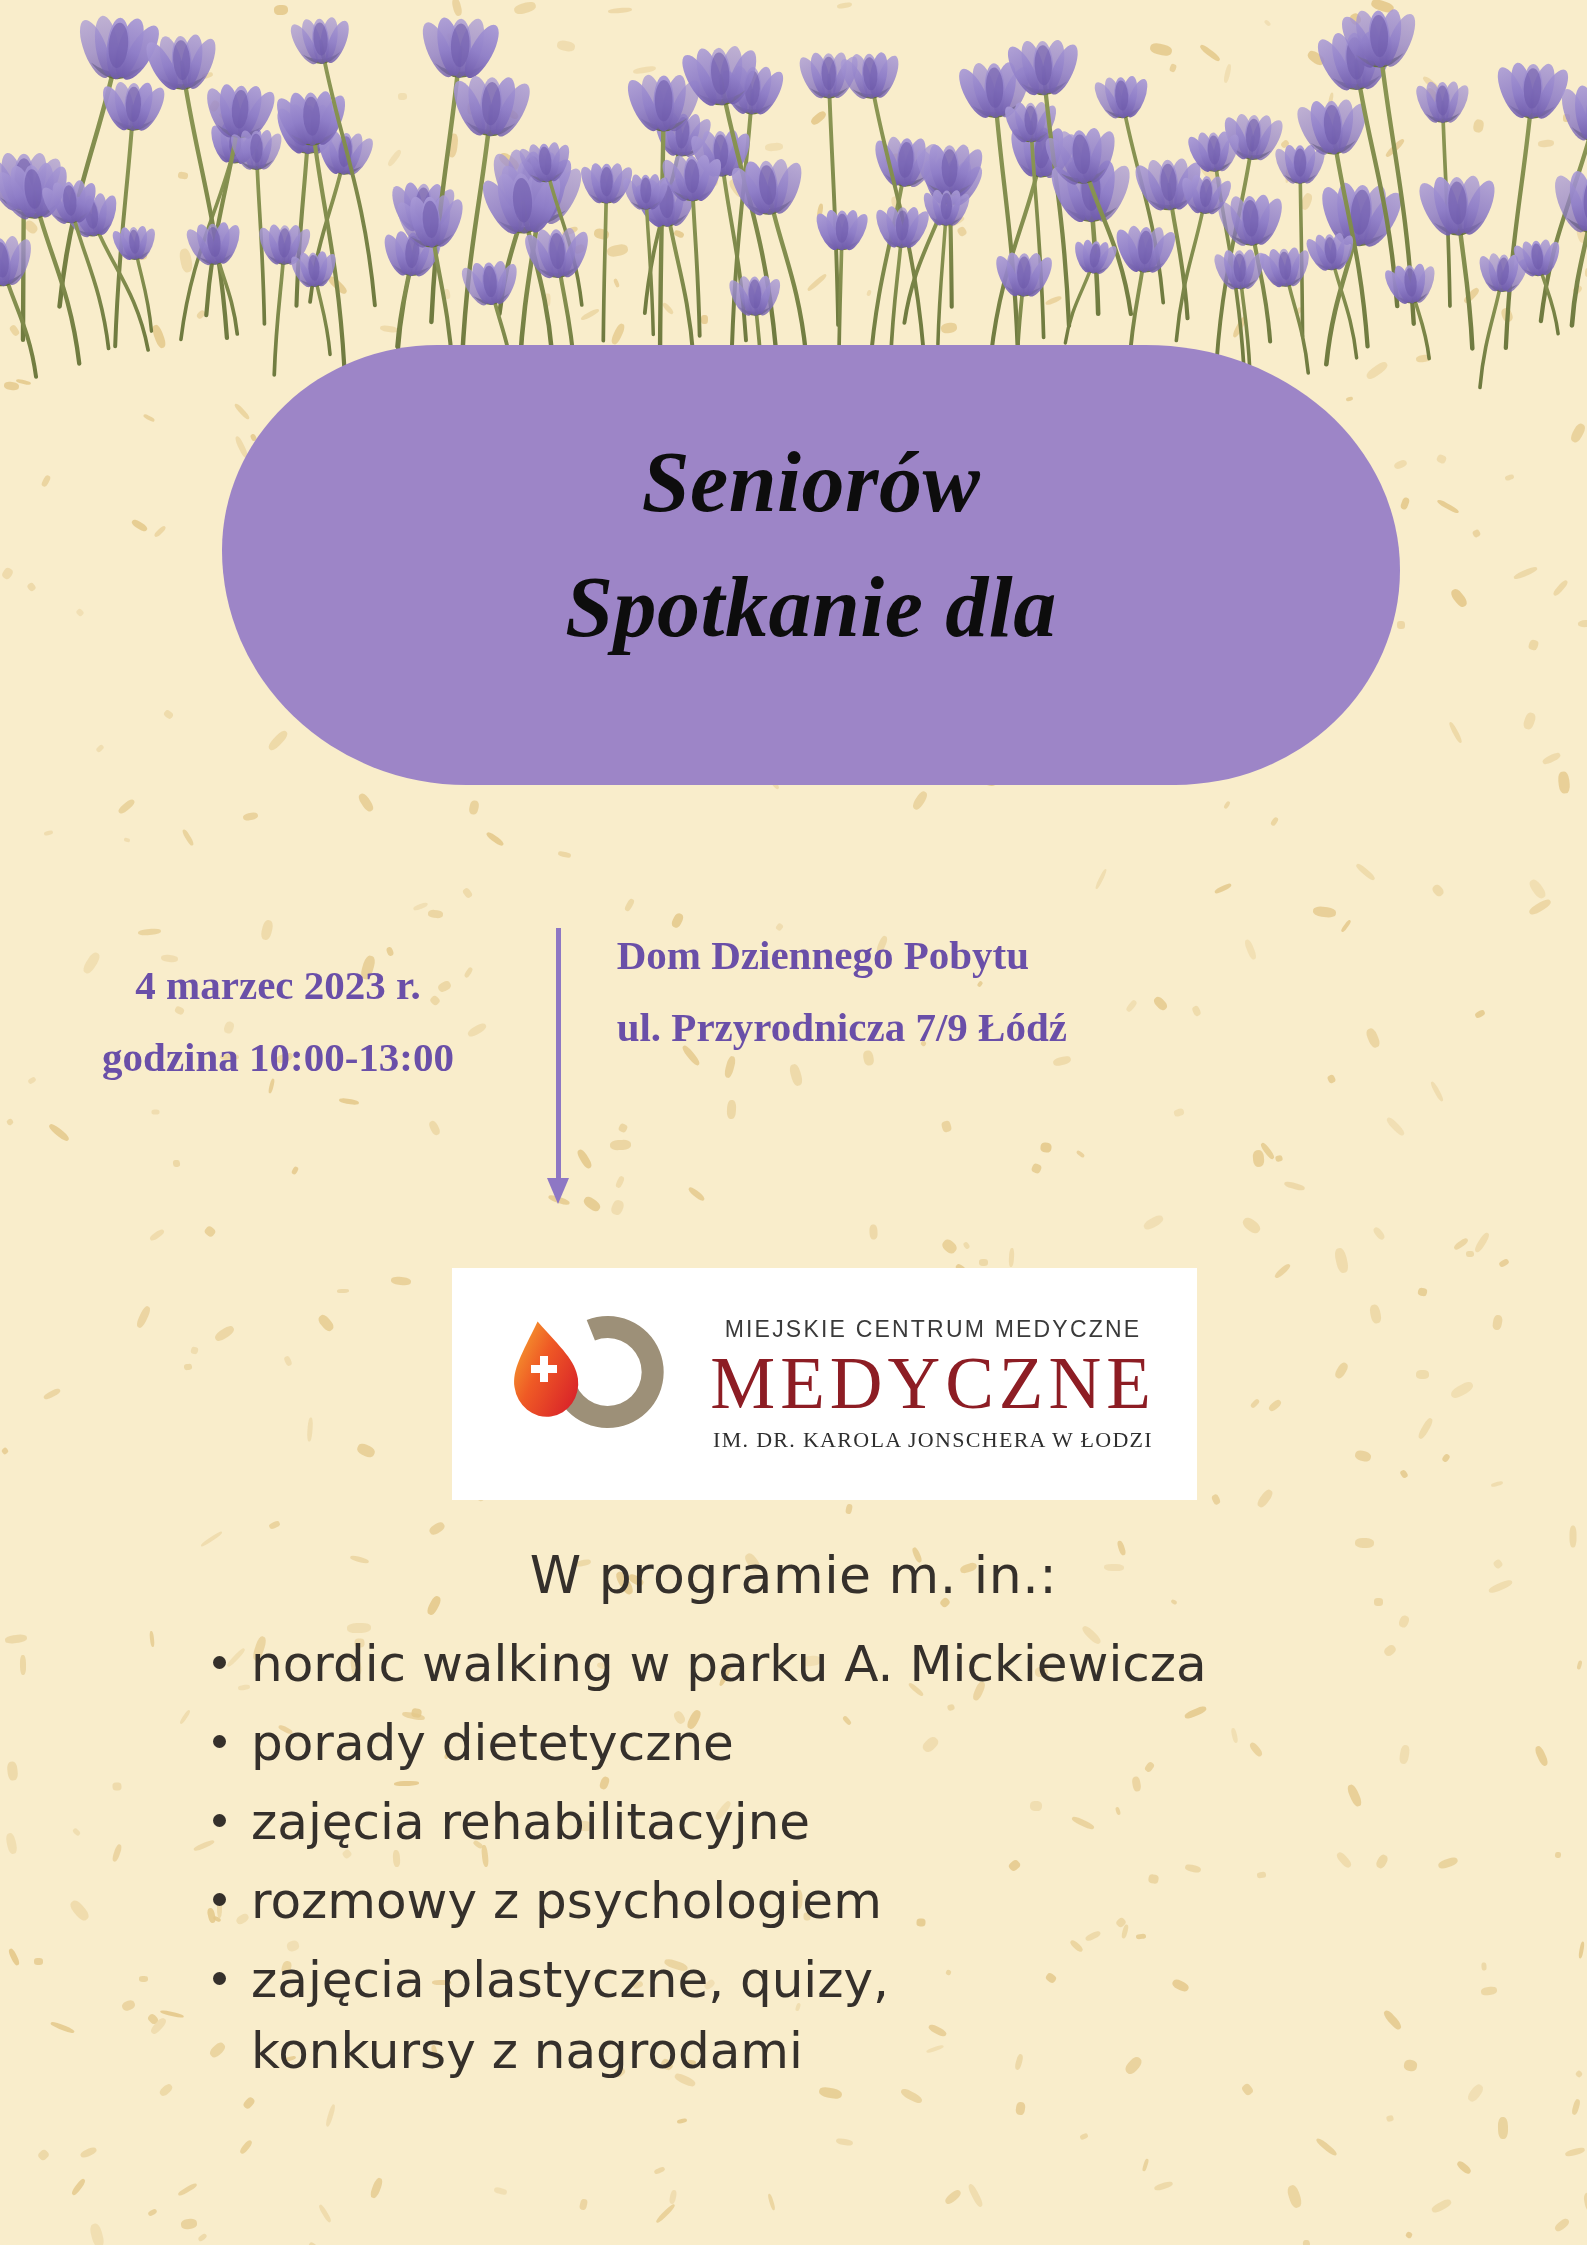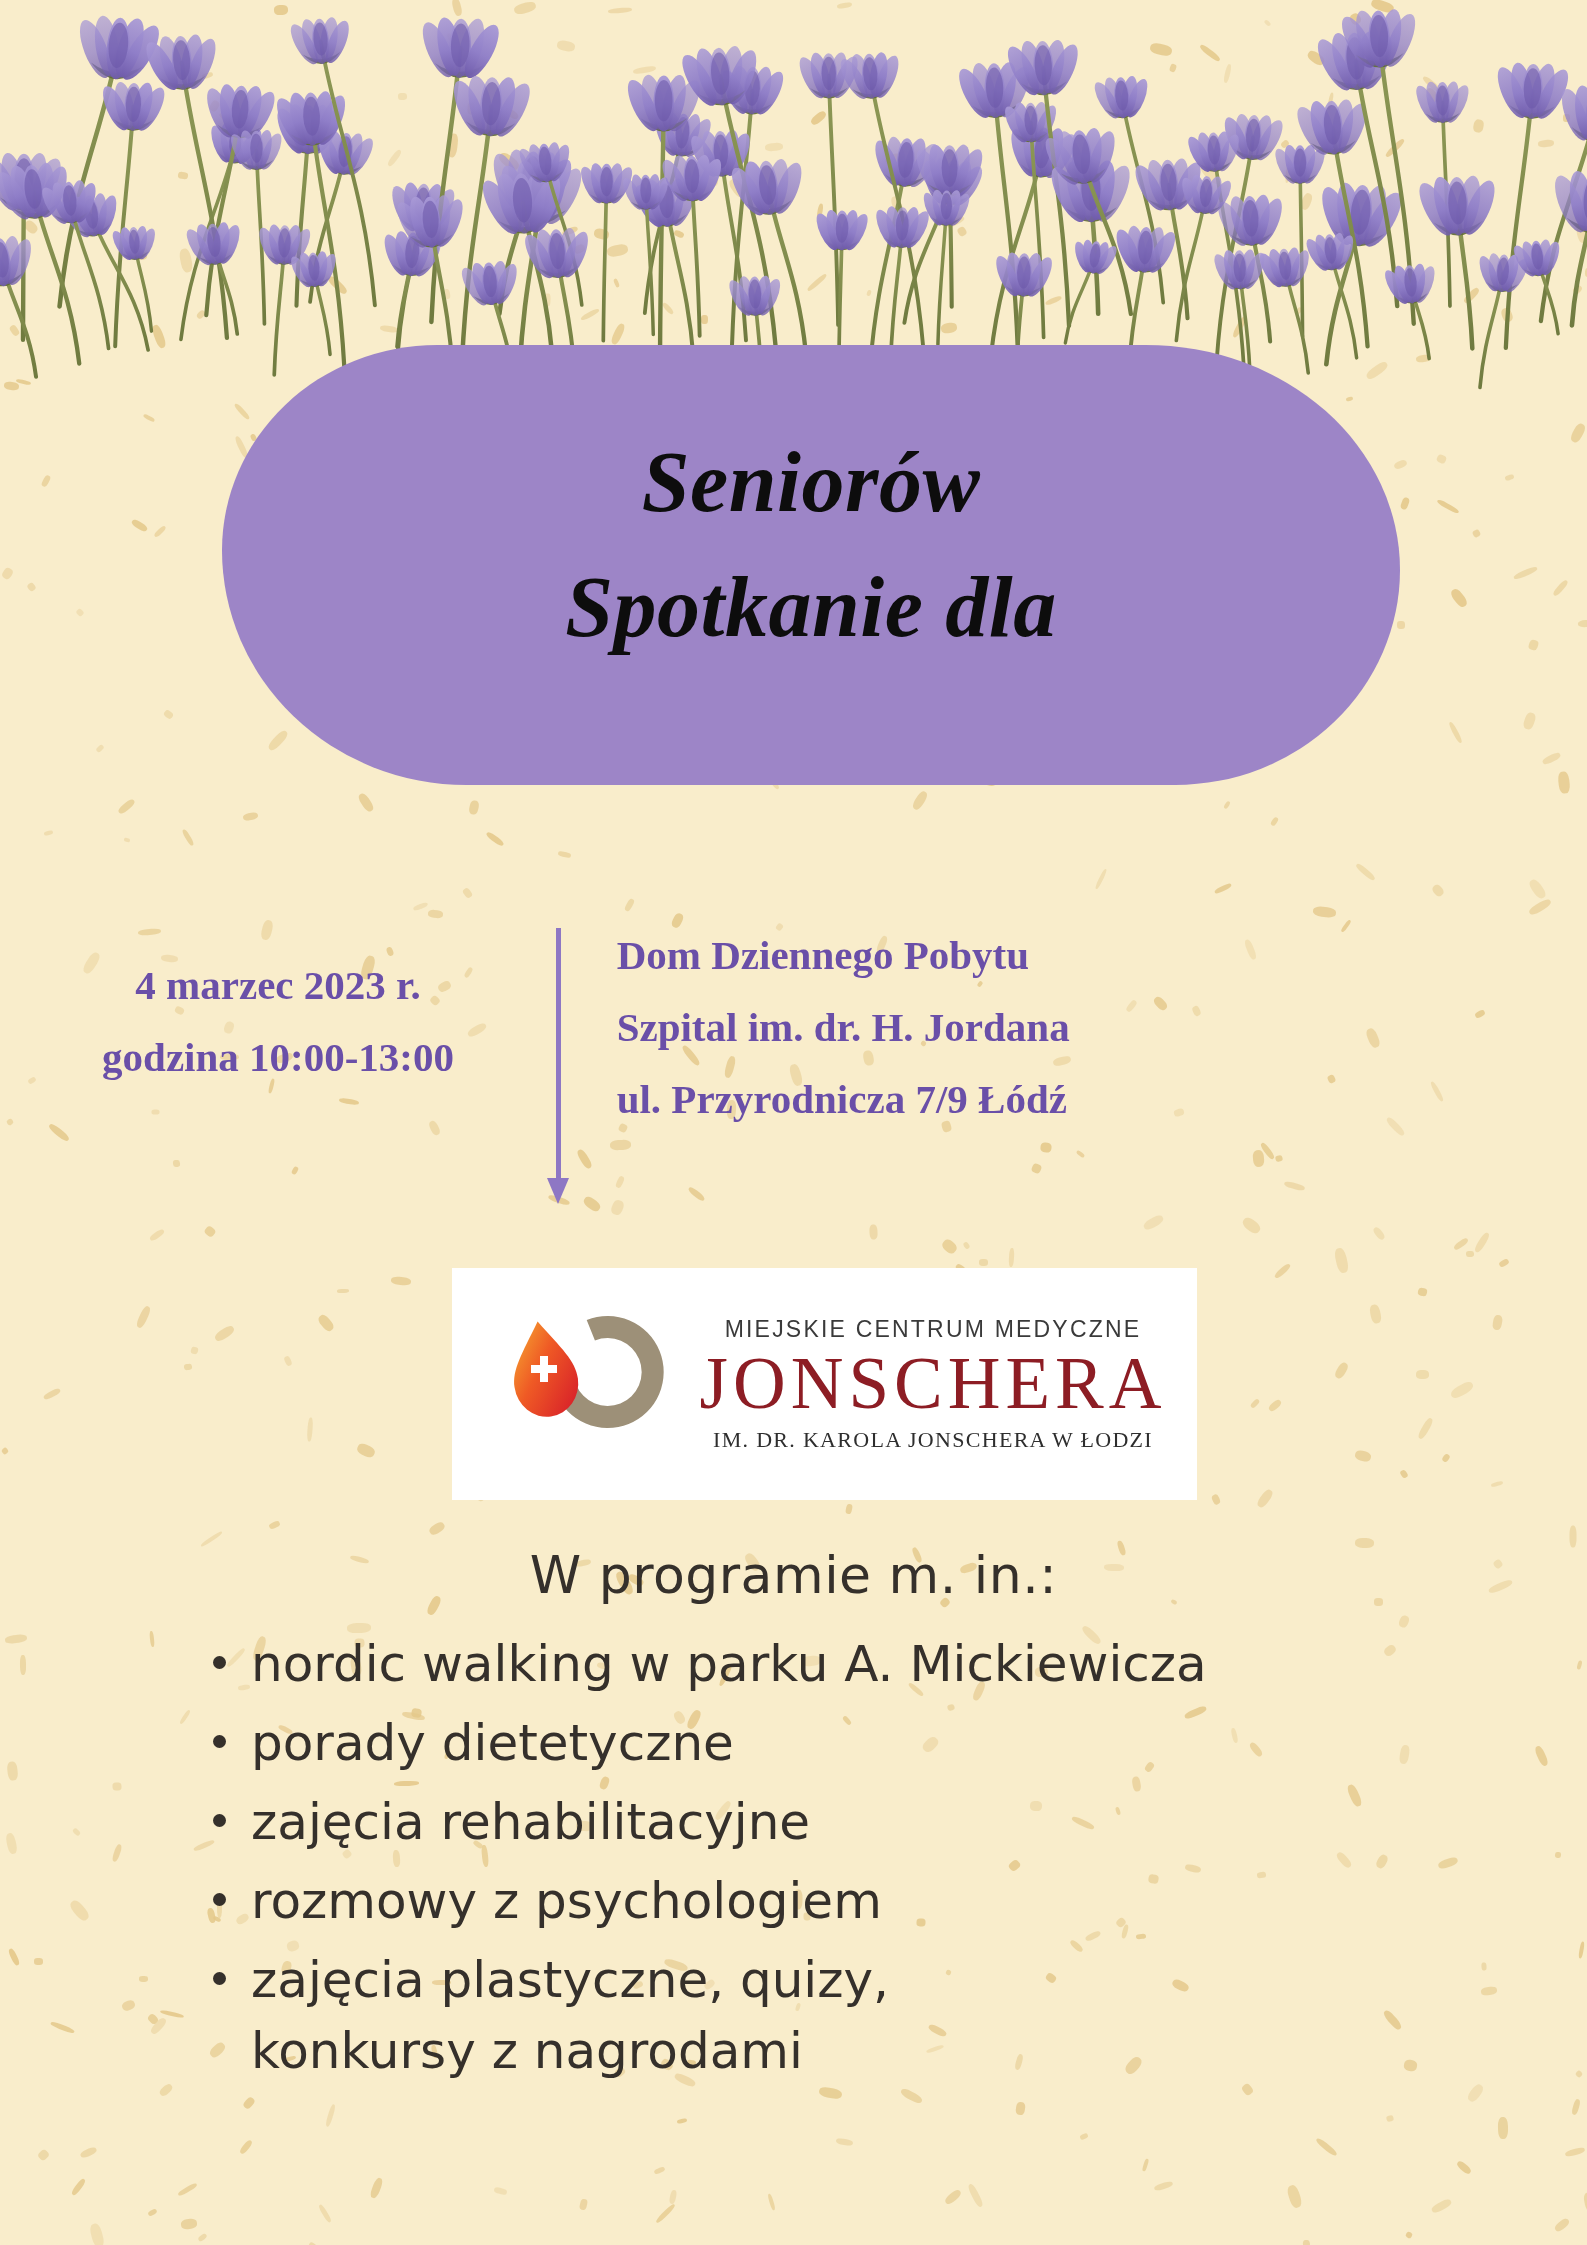--- a/index.html
+++ b/index.html
@@ -1734,21 +1734,20 @@
       <div>godzina 10:00-13:00</div>
     </div>
 
     <div id="arrow-divider">
       <div class="shaft"></div>
       <div class="head"></div>
     </div>
 
     <div id="where" class="detail-col">
       <div>Dom Dziennego Pobytu</div>
-      <div>Szpital im. dr. H. Jordana</div>
       <div>ul. Przyrodnicza 7/9 Łódź</div>
     </div>
   </div>
 
   <div id="logo-box">
     <svg id="logo-mark" viewBox="0 0 185 175" xmlns="http://www.w3.org/2000/svg">
       <defs>
         <linearGradient id="dropG" x1="0" y1="0" x2="1" y2="1">
           <stop offset="0%" stop-color="#f7b733"></stop>
           <stop offset="45%" stop-color="#ef5a25"></stop>
@@ -1760,21 +1759,21 @@
 
       <path d="M76 14 C96 44 108 58 108 76 a32 34 0 0 1 -64 0 C44 58 56 44 76 14 Z" fill="url(#dropG)" transform="translate(-22,10) rotate(-8 76 60)"></path>
 
       <g transform="translate(54,72)">
         <rect x="-4" y="-13" width="8" height="26" fill="#ffffff"></rect>
         <rect x="-13" y="-4" width="26" height="8" fill="#ffffff"></rect>
       </g>
     </svg>
     <div id="logo-text">
       <div id="logo-top">MIEJSKIE CENTRUM MEDYCZNE</div>
-      <div id="logo-main">JONSCHERA</div>
+      <div id="logo-main">MEDYCZNE</div>
       <div id="logo-bottom">IM. DR. KAROLA JONSCHERA W ŁODZI</div>
     </div>
   </div>
 
   <div id="program">
     <div id="program-heading">W programie m. in.:</div>
     <ul id="program-list">
         <li>
           <span class="bullet"></span>
           <span class="l2">nordic walking w parku A. Mickiewicza</span>

